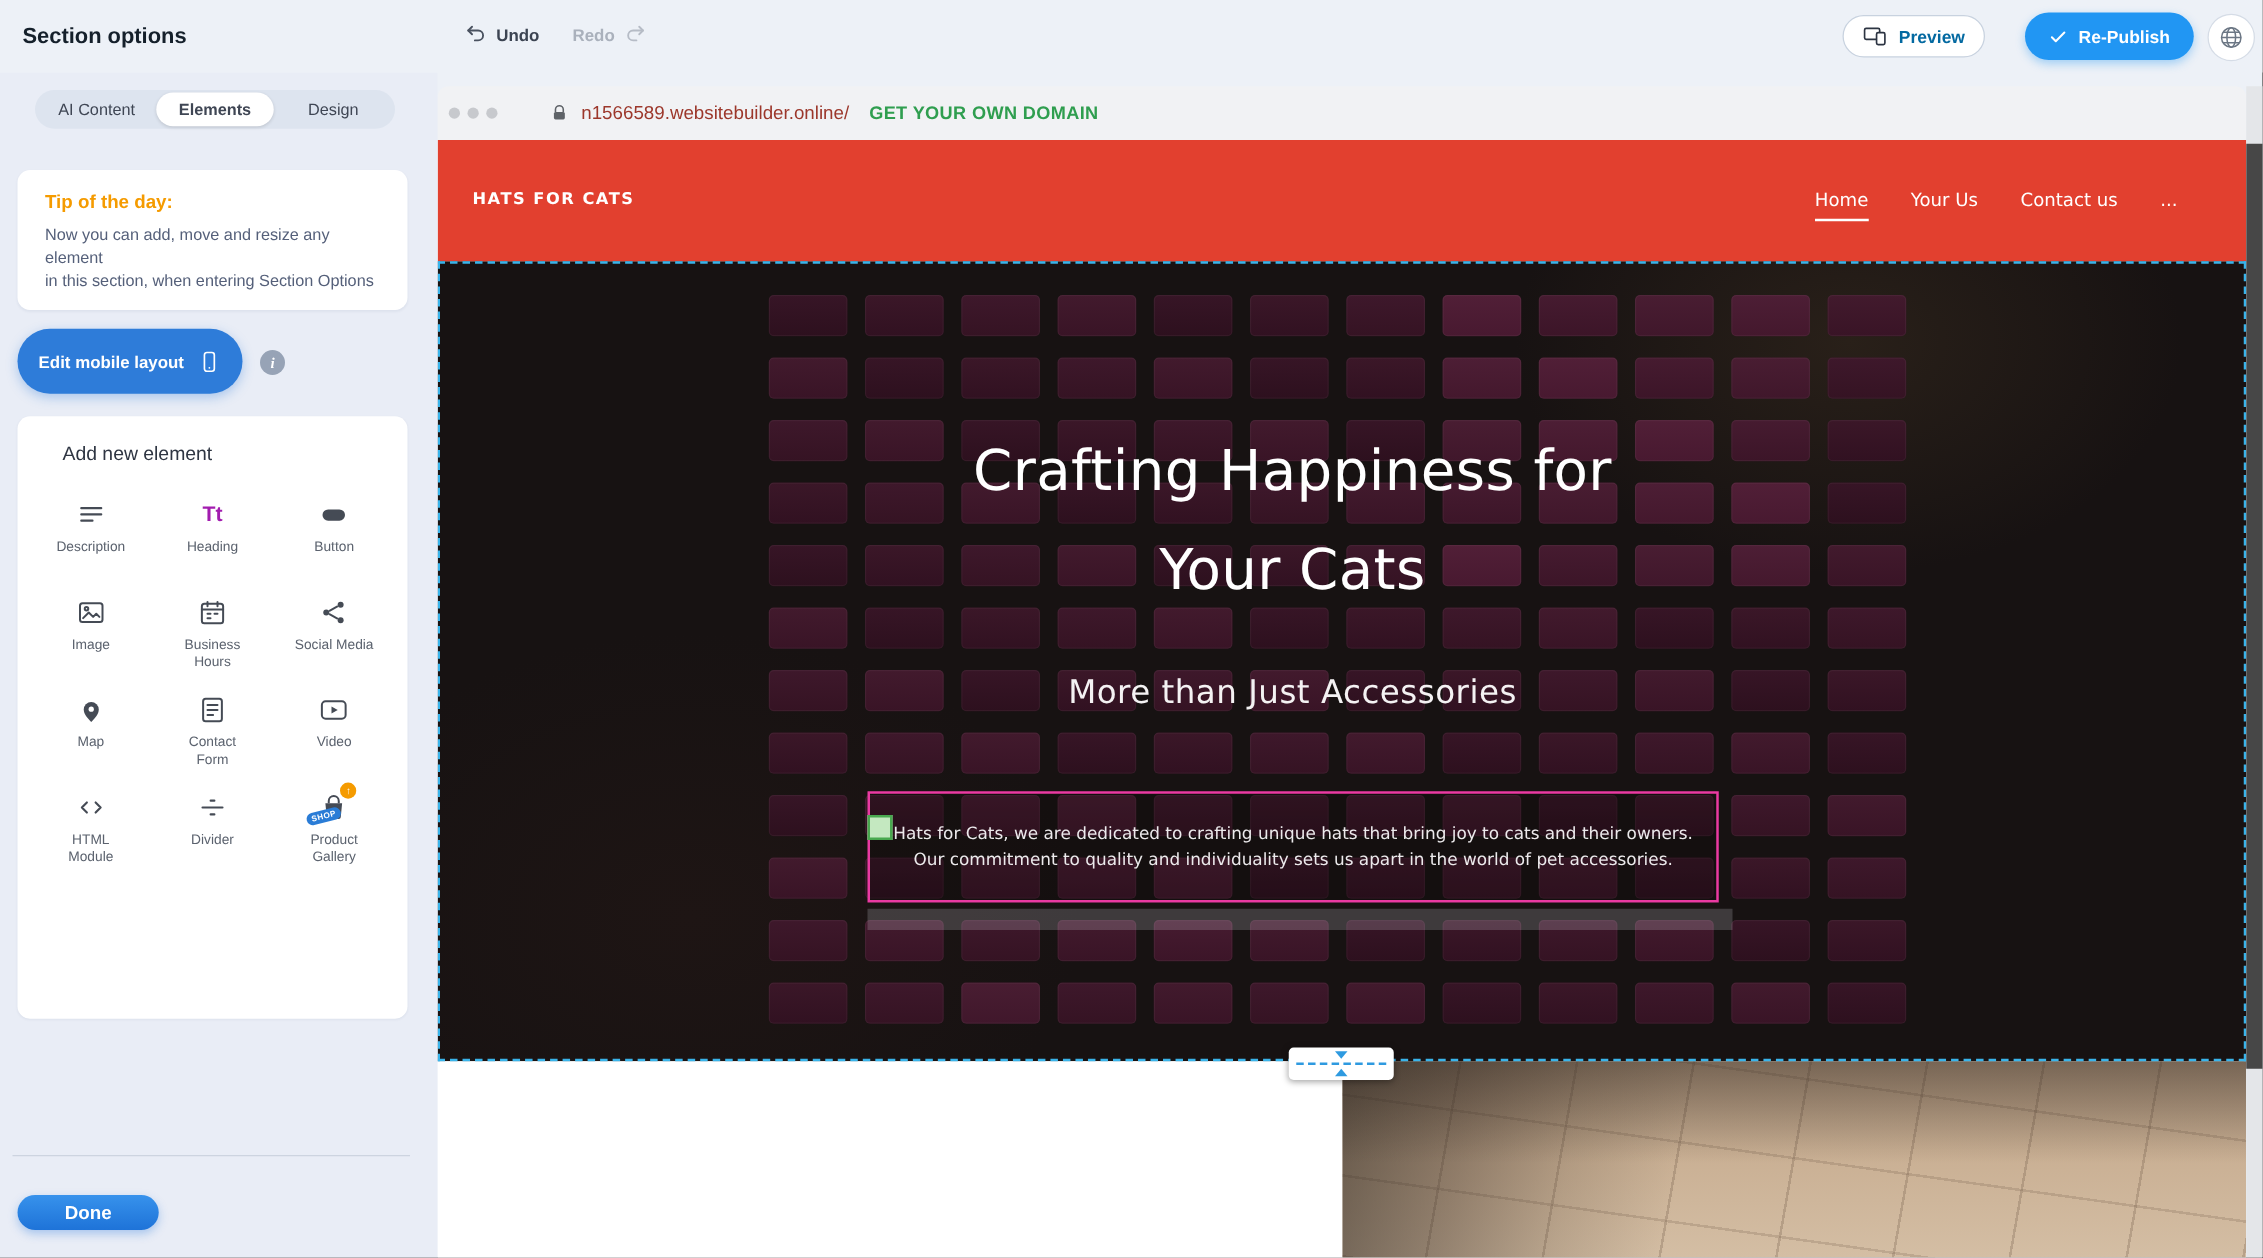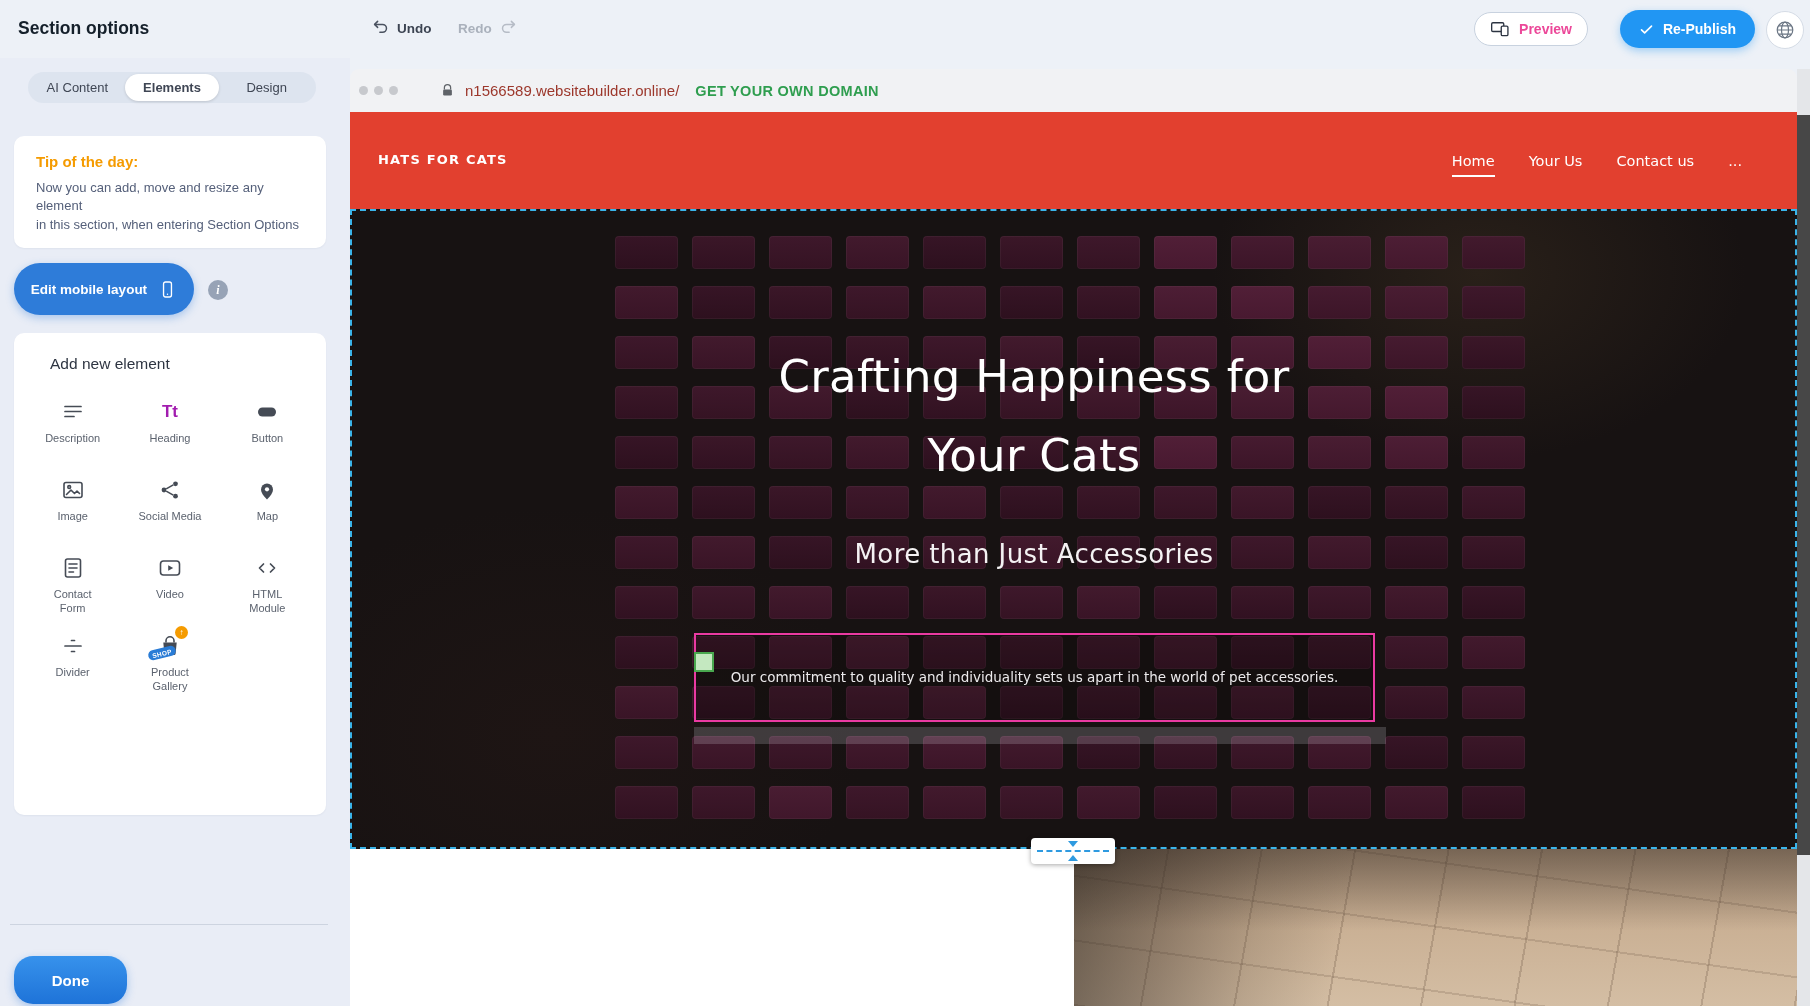--- a/index.html
+++ b/index.html
@@ -6,21 +6,21 @@
   html,body { width:1810px; height:1006px; }
   body { font-family:"Liberation Sans",sans-serif; background:#edf1f7; overflow:hidden; position:relative; }
   .app { position:absolute; inset:0; width:1810px; height:1006px; }
 
   
   .topbar { position:absolute; left:0; top:0; width:1810px; height:58px; background:#edf1f7; z-index:20; }
   .topbar-title { position:absolute; left:18px; top:18px; font-size:17.5px; font-weight:700; color:#15202b; }
   .undo-btn, .redo-btn { position:absolute; top:18px; display:flex; align-items:flex-end; gap:7px; font-size:13.5px; font-weight:700; cursor:pointer; }
   .undo-btn { left:372px; color:#3c4452; }
   .redo-btn { left:458px; color:#aab1bc; }
-  .preview-btn { position:absolute; right:222px; top:12px; height:34px; padding:0 15px; display:flex; align-items:center; gap:9px; background:#fff; border:1px solid #c8d2df; border-radius:17px; font-size:14px; font-weight:600; color:#ec4899; cursor:pointer;justify-content:space-between; }
+  .preview-btn { position:absolute; right:222px; top:12px; height:34px; padding:0 15px; display:flex; align-items:center; gap:9px; background:#fff; border:1px solid #c8d2df; border-radius:17px; font-size:14px; font-weight:600; color:#0369a1; cursor:pointer;justify-content:space-between; }
   .republish-btn { position:absolute; right:55px; top:10px; height:38px; padding:0 19px; display:flex; align-items:center; gap:9px; background:#2196f3; border:none; border-radius:19px; color:#fff; font-size:14px; font-weight:600; box-shadow:0 3px 8px rgba(33,150,243,.38); cursor:pointer; }
   .globe-btn { position:absolute; right:6px; top:11px; width:38px; height:38px; background:#fff; border:1px solid #d5dce6; border-radius:50%; display:flex; align-items:center; justify-content:center; cursor:pointer; }
 
   
   .sidebar { position:absolute; left:0; top:58px; width:350px; height:948px; background:#e9edf6; z-index:10; }
   .tabs { position:absolute; left:28px; top:14px; width:288px; height:31px; background:#dde4ef; border-radius:16px; display:flex; align-items:center; padding:2px; }
   .tab { flex:1; height:27px; display:flex; align-items:center; justify-content:center; font-size:13px; color:#3f4654; border-radius:14px; cursor:pointer; white-space:nowrap; }
   .tab.active { background:#fff; font-weight:700; box-shadow:0 1px 3px rgba(0,0,0,.14);text-align:center; }
   .tip-card { position:absolute; left:14px; top:78px; width:312px; height:112px; background:#fff; border-radius:10px; padding:17px 22px; box-shadow:0 1px 2px rgba(25,39,80,.05); }
   .tip-title { color:#f59b00; font-size:15px; font-weight:700; }
@@ -30,21 +30,21 @@
   .add-card { position:absolute; left:14px; top:275px; width:312px; height:482px; background:#fff; border-radius:10px; padding:22px 10px 0 10px; box-shadow:0 1px 2px rgba(25,39,80,.05); }
   .add-title { font-size:15.5px; color:#2e3542; margin-left:26px; }
   .el-grid { margin-top:16px; display:grid; grid-template-columns:repeat(3,1fr); }
   .el-cell { height:78px; display:flex; flex-direction:column; align-items:center; padding-top:8px; cursor:pointer; border-radius:8px; }
   .el-icon { width:30px; height:30px; display:flex; align-items:center; justify-content:center; color:#454b55; position:relative; }
   .el-icon .tt { font-weight:700; font-size:17px; color:#a21caf; }
   .el-label { margin-top:4px; font-size:11px; color:#5b626e; text-align:center; line-height:1.3; max-width:64px; }
   .shop-pill { position:absolute; bottom:3px; left:-7px; background:#2a7cd6; color:#fff; font-size:6.5px; font-weight:700; letter-spacing:.4px; padding:1.5px 4px; border-radius:7px; transform:rotate(-14deg); }
   .upgrade-badge { position:absolute; top:-5px; right:-3px; width:13px; height:13px; border-radius:50%; background:#f59b00; color:#fff; font-size:8px; display:flex; align-items:center; justify-content:center; }
   .sidebar-divider { position:absolute; left:10px; top:866px; width:318px; height:1px; background:#cdd4e0; }
-  .done-btn { position:absolute; left:14px; top:898px; width:113px; height:48px; border:none; border-radius:19px; background:linear-gradient(180deg,#3792ec,#1e73d8); color:#fff; font-size:15px; font-weight:700; display:flex; align-items:center; justify-content:center; box-shadow:0 3px 8px rgba(40,120,220,.35); cursor:pointer; }
+  .done-btn { position:absolute; left:14px; top:898px; width:113px; height:28px; border:none; border-radius:19px; background:linear-gradient(180deg,#3792ec,#1e73d8); color:#fff; font-size:15px; font-weight:700; display:flex; align-items:center; justify-content:center; box-shadow:0 3px 8px rgba(40,120,220,.35); cursor:pointer; }
 
   
   .main { position:absolute; left:350px; top:58px; width:1460px; height:948px; }
   .browser-bar { position:absolute; left:0; top:11px; width:1447px; height:43px; background:#f1f2f4; border-radius:9px 9px 0 0; display:flex; align-items:center; }
   .traffic-dots { display:flex; gap:6px; margin-left:9px; }
   .t-dot { width:9px; height:9px; border-radius:50%; background:#c7c9cd; }
   .lock-icon { margin-left:42px; display:flex; }
   .browser-url { margin-left:10px; font-size:15px; color:#9c372b; }
   .domain-link { margin-left:16px; font-size:14.5px; font-weight:700; color:#2f9e4f; letter-spacing:.3px; cursor:pointer; }
 
@@ -209,20 +209,30 @@
             <svg width="24" height="24" viewBox="0 0 24 24" fill="none" stroke="#454b55" stroke-width="1.6" stroke-linecap="round" stroke-linejoin="round">
                 <rect x="3" y="4.5" width="18" height="15" rx="2"></rect>
                 <circle cx="8.2" cy="9" r="1.4"></circle>
                 <path d="M5.5 16.5L10 12l3.5 3.5 2.5-2.5 2.5 2.5"></path>
               </svg>
           </span>
           <span class="el-label">Image</span>
         </div>
 
 
+        <div class="el-cell">
+          <span class="el-icon">
+            <svg width="24" height="24" viewBox="0 0 24 24" fill="none" stroke="#454b55" stroke-width="1.6" stroke-linecap="round">
+                <rect x="3.5" y="5" width="17" height="15.5" rx="2"></rect>
+                <path d="M3.5 9.5h17M8 3.5V7M16 3.5V7"></path>
+                <path d="M8 13h2.4M13.6 13H16M8 16.5h2.4"></path>
+              </svg>
+          </span>
+          <span class="el-label">Business Hours</span>
+        </div>
 
         <div class="el-cell">
           <span class="el-icon">
             <svg width="24" height="24" viewBox="0 0 24 24" fill="none" stroke="#454b55" stroke-width="1.6">
                 <circle cx="6" cy="12" r="2.4" fill="#454b55" stroke="none"></circle>
                 <circle cx="17.5" cy="5.8" r="2.4" fill="#454b55" stroke="none"></circle>
                 <circle cx="17.5" cy="18.2" r="2.4" fill="#454b55" stroke="none"></circle>
                 <path d="M8.2 10.9l7.1-4M8.2 13.1l7.1 4"></path>
               </svg>
           </span>
@@ -479,20 +489,21 @@
           <div>Crafting Happiness for</div>
           <div>Your Cats</div>
         </div>
 
         <div class="hero-sub">More than Just Accessories</div>
 
         <div class="ghost-bar"></div>
 
         <div class="text-selection">
           <div class="green-handle"></div>
+          <div class="sel-line">Hats for Cats, we are dedicated to crafting unique hats that bring joy to cats and their owners.</div>
           <div class="sel-line">Our commitment to quality and individuality sets us apart in the world of pet accessories.</div>
         </div>
 
         <div class="resize-pill">
           <span class="rp-down"></span>
           <span class="rp-line"></span>
           <span class="rp-up"></span>
         </div>
 
         <div class="hero-border"></div>

